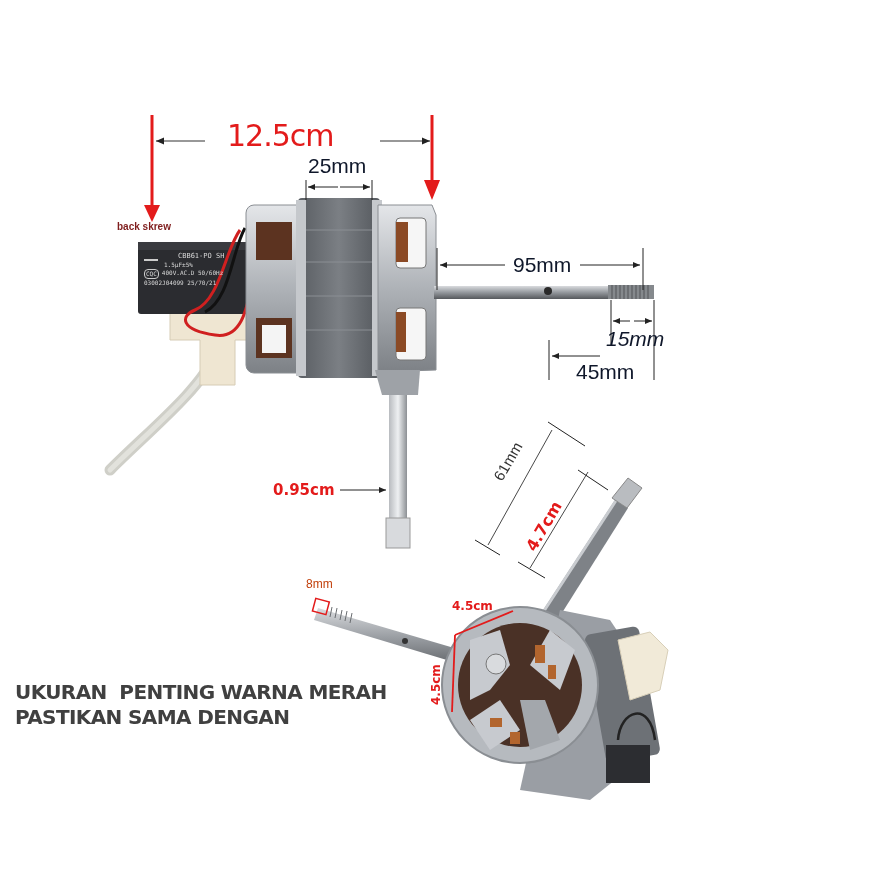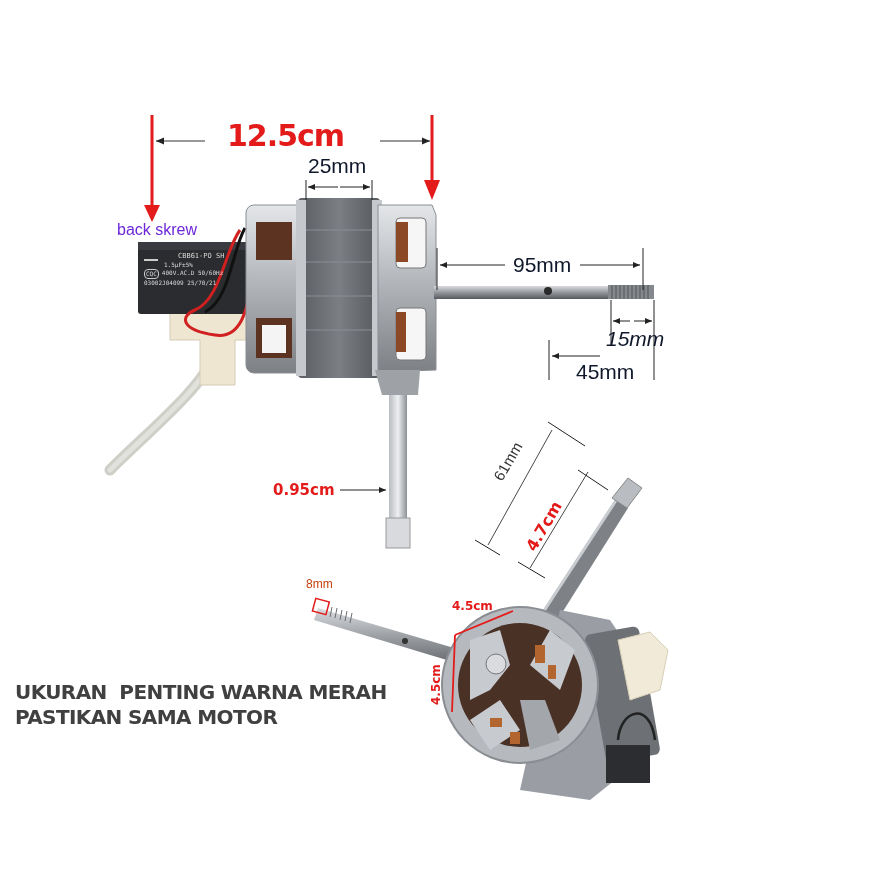--- a/index.html
+++ b/index.html
@@ -1,19 +1,19 @@
 <!DOCTYPE html>
 <html><head>
 <meta charset="utf-8">
 <style>
   html,body{margin:0;padding:0;background:#ffffff;}
   #stage{position:relative;width:885px;height:885px;overflow:hidden;background:#ffffff;font-family:"Liberation Sans",sans-serif;}
   .abs{position:absolute;}
   svg.layer{position:absolute;left:0;top:0;width:885px;height:885px;}
-  .lbl-red-big{color:#e31b1b;font-weight:bold;font-family:"DejaVu Sans",sans-serif;letter-spacing:-1px;}
+  .lbl-red-big{color:#e31b1b;font-weight:normal;font-family:"DejaVu Sans",sans-serif;letter-spacing:-1px;}
   .lbl-black{color:#0f172a;font-family:"Liberation Sans",sans-serif;}
   .lbl-red-bold{color:#e31b1b;font-weight:bold;font-family:"DejaVu Sans",sans-serif;}
   .note{color:#404040;font-weight:bold;font-family:"DejaVu Sans",sans-serif;font-size:20px;line-height:25px;letter-spacing:-0.6px;}
   .cap-text{color:#d8d8d8;font-family:"DejaVu Sans Mono",monospace;font-size:6px;line-height:8px;}
 </style>
 </head>
 <body>
 
 <div id="stage">
 
@@ -170,21 +170,21 @@
     <line x1="530" y1="568" x2="588" y2="472" stroke="#333" stroke-width="0.9"></line>
     <line x1="518" y1="562" x2="545" y2="578" stroke="#222" stroke-width="1"></line>
     <line x1="578" y1="470" x2="608" y2="490" stroke="#222" stroke-width="1"></line>
 
     <line x1="455" y1="635" x2="513" y2="611" stroke="#e31b1b" stroke-width="1.8"></line>
     <line x1="455" y1="635" x2="452" y2="712" stroke="#e31b1b" stroke-width="1.8"></line>
   </svg>
 
   <div class="abs lbl-red-big" style="left:227px;top:118px;font-size:30px;">12.5cm</div>
   <div class="abs lbl-black" style="left:308px;top:154px;font-size:21px;">25mm</div>
-  <div class="abs" style="left:117px;top:221px;font-size:16px;font-weight:normal;color:#6d28d9;font-family:'Liberation Sans',sans-serif;">back skrew</div>
+  <div class="abs" style="left:117px;top:221px;font-size:10px;font-weight:bold;color:#7f1d1d;font-family:'Liberation Sans',sans-serif;">back skrew</div>
 
   <div class="abs" style="left:144px;top:251px;width:102px;">
     <div class="cap-text" style="display:flex;align-items:center;gap:20px;">
       <span style="display:inline-block;width:14px;height:8px;border-bottom:2px solid #ccc;"></span>
       <span style="font-size:7px;">CBB61-PO SH</span>
     </div>
     <div class="cap-text" style="padding-left:20px;">1.5µF±5%</div>
     <div class="cap-text" style="display:flex;gap:3px;">
       <span style="border:1px solid #ccc;border-radius:4px;padding:0 1px;">CQC</span>
       <span>400V.AC.D 50/60Hz</span>
@@ -198,16 +198,16 @@
   <div class="abs lbl-red-bold" style="left:273px;top:481px;font-size:15px;">0.95cm</div>
 
   <div class="abs lbl-black" style="left:306px;top:577px;font-size:12px;color:#c2410c;">8mm</div>
   <div class="abs lbl-black" style="left:490px;top:475px;font-size:15px;color:#333;transform:rotate(-60deg);transform-origin:left top;">61mm</div>
   <div class="abs lbl-red-bold" style="left:522px;top:545px;font-size:16px;transform:rotate(-60deg);transform-origin:left top;">4.7cm</div>
   <div class="abs lbl-red-bold" style="left:452px;top:599px;font-size:12px;">4.5cm</div>
   <div class="abs lbl-red-bold" style="left:429px;top:705px;font-size:12px;transform:rotate(-90deg);transform-origin:left top;">4.5cm</div>
 
   <div class="abs note" style="left:15px;top:680px;">
     <div style="white-space:pre;">UKURAN  PENTING WARNA MERAH</div>
-    <div>PASTIKAN SAMA MOTOR</div>
+    <div>PASTIKAN SAMA DENGAN</div>
   </div>
 
 </div>
 
 </body></html>

